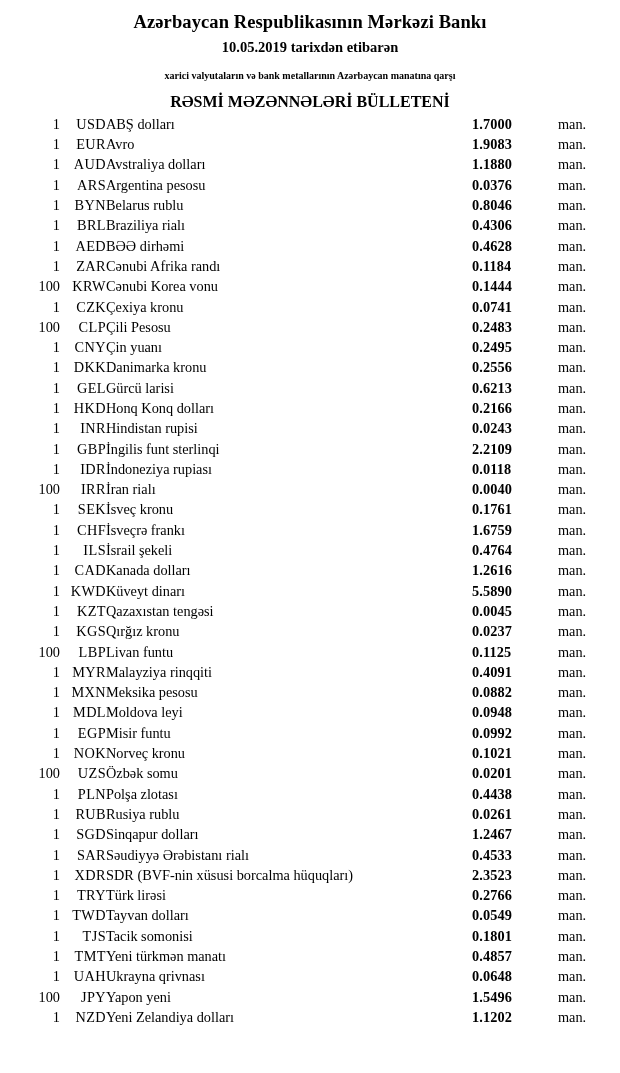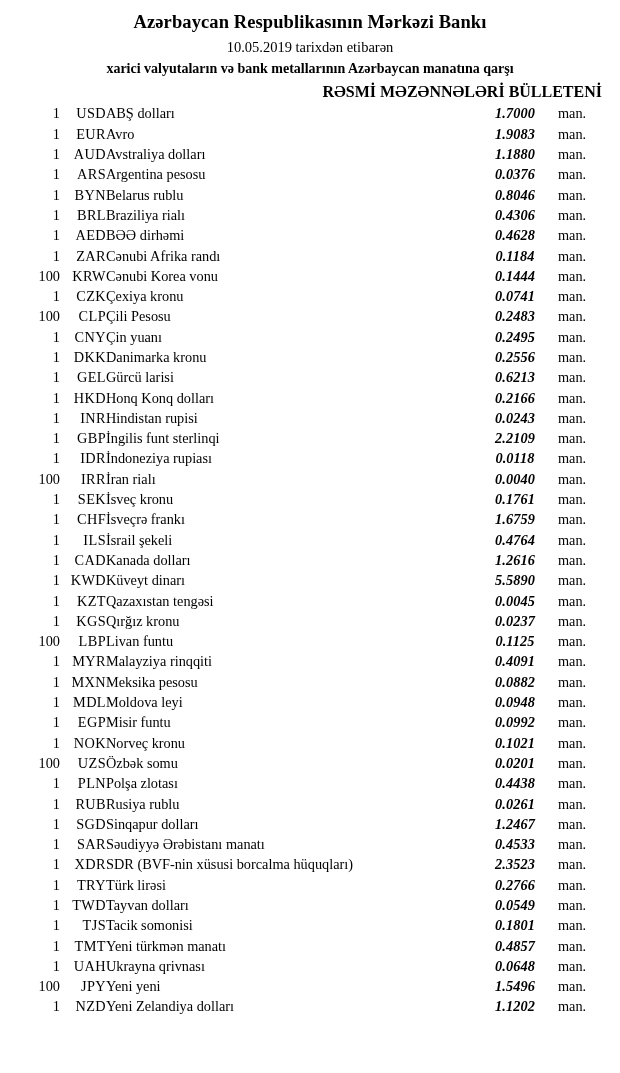--- a/index.html
+++ b/index.html
@@ -26,36 +26,35 @@
   .bank-title {
     font-size: 18.5px;
     font-weight: bold;
     letter-spacing: 0.1px;
     margin-top: 6px;
     margin-bottom: 6px;
     line-height: 1.15;
   }
   .date-line {
     font-size: 14.5px;
-    font-weight: normal;
-    margin-bottom: 5px;
+    font-weight: bold;
+    margin-bottom: 14px;
     line-height: 1.15;
   }
   .subtitle-line {
-    font-size: 14px;
-    font-weight: bold;
-    margin-bottom: 6px;
+    font-size: 10px;
+    font-weight: bold;
+    margin-bottom: 12px;
     line-height: 1.15;
   }
   .bulletin-line {
     font-size: 16px;
     font-weight: bold;
     margin-bottom: 2px;
     line-height: 1.15;
-    text-align: right;
   }
   .section-title {
     text-align: center;
     font-size: 14px;
     font-weight: bold;
     margin-top: 20px;
     margin-bottom: 8px;
   }
   table.rates {
     width: 100%;
@@ -76,22 +75,21 @@
   }
   td.code {
     width: 46px;
     text-align: right;
     letter-spacing: 0.4px;
   }
   td.name {
     padding-left: 10px;
   }
   td.value {
-    text-align: center;
-    font-style: italic;
+    text-align: left;
     font-weight: bold;
     width: 86px;
     padding-right: 9px;
     letter-spacing: 0.1px;
   }
   td.unitlabel {
     width: 44px;
     text-align: left;
     margin-left: 28px;
   }
@@ -359,21 +357,21 @@
         <tr>
           <td class="units">1</td>
           <td class="code">SGD</td>
           <td class="name">Sinqapur dolları</td>
           <td class="value">1.2467</td>
           <td class="unitlabel">man.</td>
         </tr>
         <tr>
           <td class="units">1</td>
           <td class="code">SAR</td>
-          <td class="name">Səudiyyə Ərəbistanı manatı</td>
+          <td class="name">Səudiyyə Ərəbistanı rialı</td>
           <td class="value">0.4533</td>
           <td class="unitlabel">man.</td>
         </tr>
         <tr>
           <td class="units">1</td>
           <td class="code">XDR</td>
           <td class="name">SDR (BVF-nin xüsusi borcalma hüquqları)</td>
           <td class="value">2.3523</td>
           <td class="unitlabel">man.</td>
         </tr>
@@ -408,21 +406,21 @@
         <tr>
           <td class="units">1</td>
           <td class="code">UAH</td>
           <td class="name">Ukrayna qrivnası</td>
           <td class="value">0.0648</td>
           <td class="unitlabel">man.</td>
         </tr>
         <tr>
           <td class="units">100</td>
           <td class="code">JPY</td>
-          <td class="name">Yeni yeni</td>
+          <td class="name">Yapon yeni</td>
           <td class="value">1.5496</td>
           <td class="unitlabel">man.</td>
         </tr>
         <tr>
           <td class="units">1</td>
           <td class="code">NZD</td>
           <td class="name">Yeni Zelandiya dolları</td>
           <td class="value">1.1202</td>
           <td class="unitlabel">man.</td>
         </tr>

